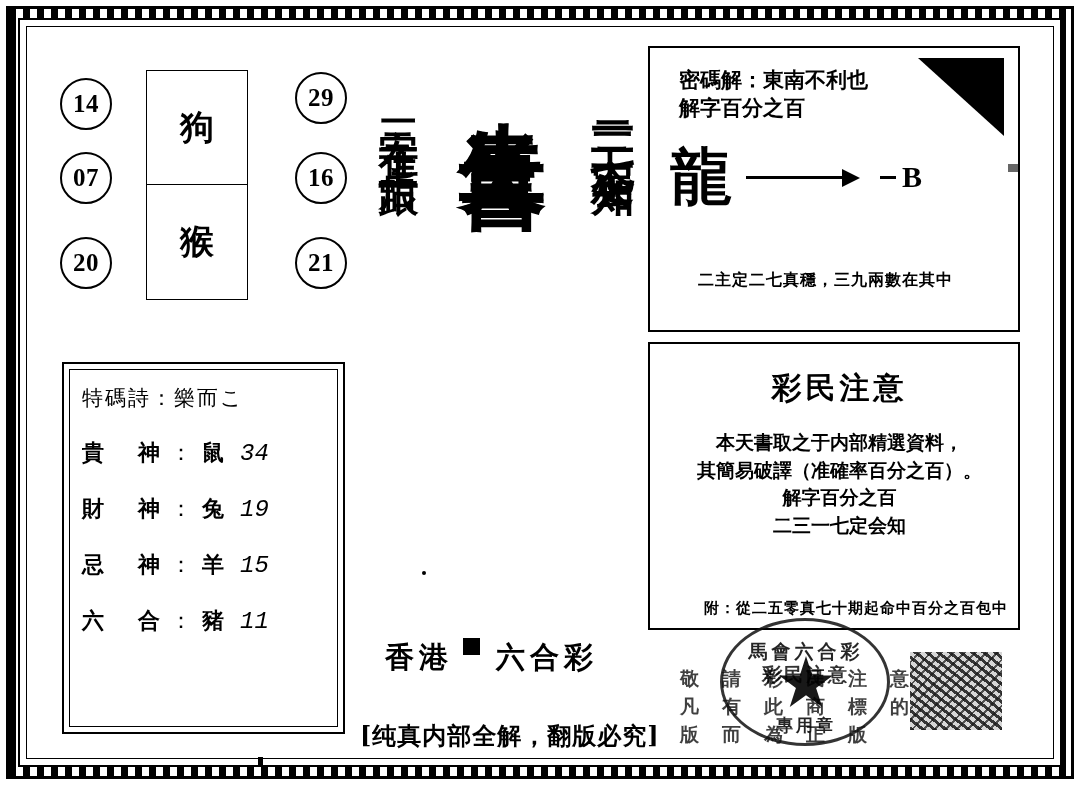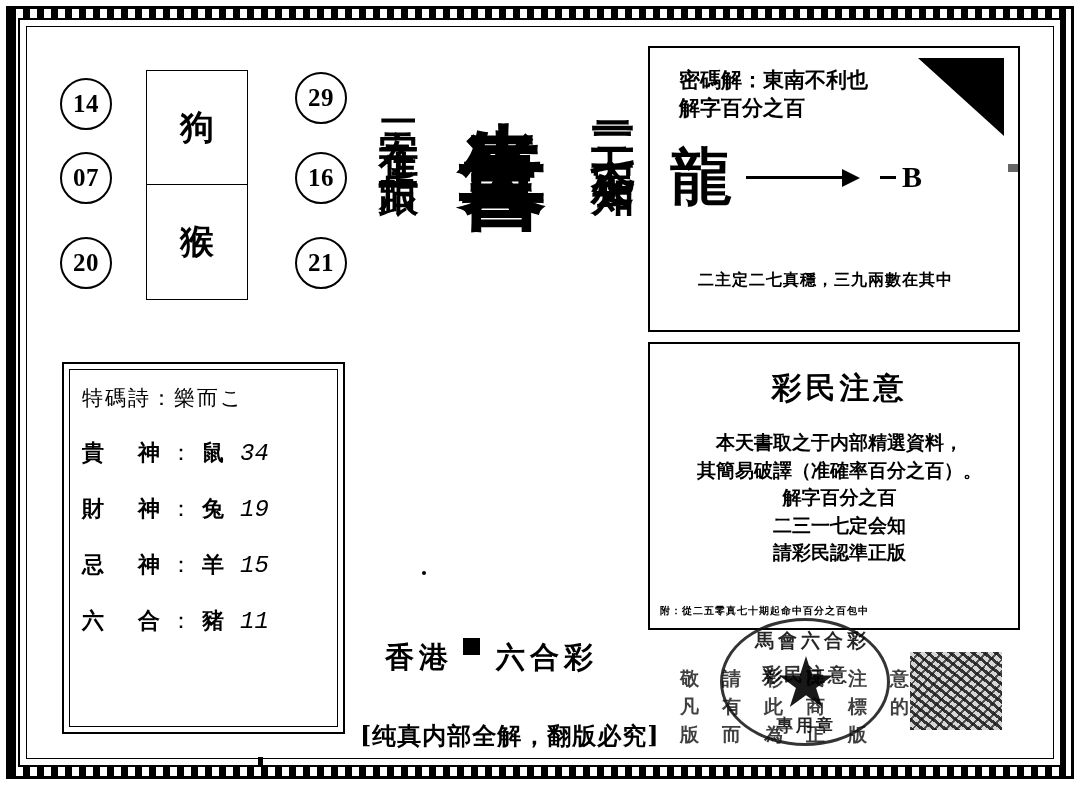--- a/index.html
+++ b/index.html
@@ -260,24 +260,25 @@
     font-size: 19px;
     font-weight: 700;
     line-height: 1.45;
   }
   .notice-line.first { margin-top: 20px; }
   #notice-foot {
     position: absolute;
     left: 10px; bottom: 10px;
     right: 10px;
     font-family: "DejaVu Serif", serif;
-    font-size: 10px;
+    font-size: 15px;
     font-weight: 700;
     letter-spacing: 1px;
     white-space: nowrap;
+    text-align: right;
   }
 
   
   #hk-line {
     position: absolute;
     left: 355px; top: 608px;
     font-family: Liberation Mono, monospace;
     font-size: 29px;
     font-weight: 900;
     letter-spacing: 5px;
@@ -315,23 +316,23 @@
   #stamp-star {
     position: absolute;
     left: 58px; top: 38px;
     width: 56px; height: 56px;
     background: #000;
     clip-path: polygon(50% 0%, 61% 35%, 98% 35%, 68% 57%, 79% 91%, 50% 70%, 21% 91%, 32% 57%, 2% 35%, 39% 35%);
     opacity: .9;
   }
   .stamp-top {
     position: absolute;
-    left: 22px; top: 10px;
+    left: 22px; top: 21px;
     width: 128px;
-    text-align: right;
+    text-align: center;
     font-family: "DejaVu Serif", serif;
     font-size: 19px;
     font-weight: 800;
     letter-spacing: 4px;
     opacity: .85;
   }
   .stamp-mid {
     position: absolute;
     left: 8px; top: 44px;
     width: 156px;
@@ -464,21 +465,20 @@
 
       <div class="code-foot" id="code-foot1">二主定二七真穩，三九兩數在其中</div>
     </div>
 
     <div class="right-box" id="notice-box">
       <div id="notice-title">彩民注意</div>
       <div class="notice-line first">本天書取之于内部精選資料，</div>
       <div class="notice-line">其簡易破譯（准確率百分之百）。</div>
       <div class="notice-line">解字百分之百</div>
       <div class="notice-line">二三一七定会知</div>
-      <div class="notice-line">請彩民認準正版</div>
       <div id="notice-foot">附：從二五零真七十期起命中百分之百包中</div>
     </div>
 
     <div id="hk-line">
       <span>香港</span>
       <span id="hk-square"></span>
       <span>六合彩</span>
     </div>
 
     <div id="bracket-line">[纯真内部全解，翻版必究]</div>

